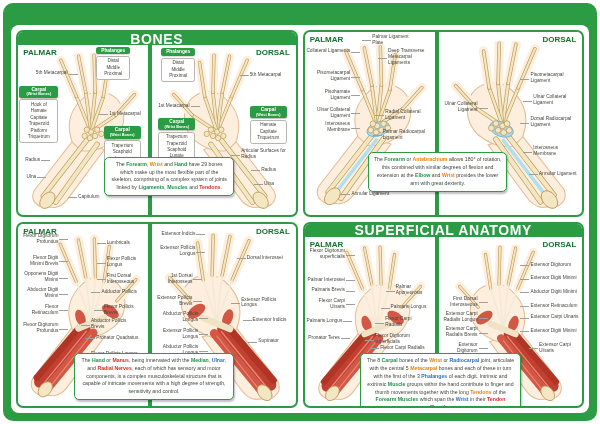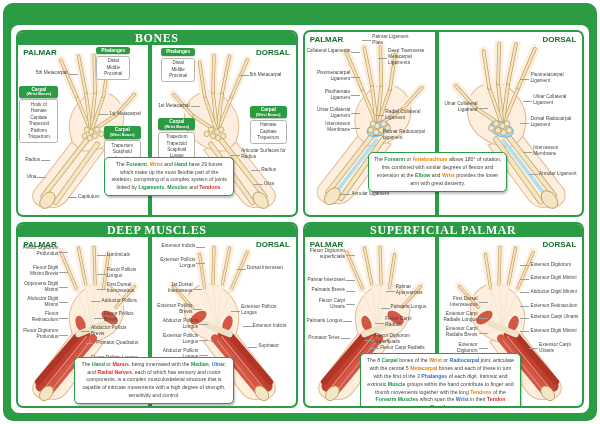--- a/index.html
+++ b/index.html
@@ -13,21 +13,21 @@
   .frame{position:absolute;inset:3px;background:var(--green);border-radius:10px;}
   .poster-title{position:absolute;top:3px;left:0;right:0;height:21px;
     display:flex;align-items:center;justify-content:center;
     color:#fff;font-size:15px;font-weight:bold;letter-spacing:.5px;}
   .inner{position:absolute;left:11px;right:11px;top:25px;bottom:11px;
     background:#fff;border-radius:8px;padding:5px;
     display:grid;grid-template-columns:1fr 1fr;grid-template-rows:1fr 1fr;gap:5px;}
   .quadrant{border:2px solid var(--green);border-radius:7px;overflow:hidden;
     display:flex;flex-direction:column;background:#fff;}
   .q-header{height:13px;background:var(--green);color:#fff;font-weight:bold;
-    font-size:12px;display:flex;align-items:center;justify-content:center;letter-spacing:.6px;font-family:Liberation Serif, serif;}
+    font-size:14px;display:flex;align-items:center;justify-content:center;letter-spacing:.6px;}
   .q-body{flex:1;position:relative;display:flex;}
   .panel{position:relative;overflow:hidden;}
   .panel.palmar{width:47%;padding-left:24px;}
   .panel.dorsal{flex:1;}
   .divider{width:4px;background:var(--green);}
   .side-label{position:absolute;top:3px;font-size:8px;font-weight:bold;
     color:var(--green-dk);z-index:2;}
   .side-label.left{left:4%;}
   .side-label.right{right:4%;}
   .arm{position:absolute;left:5%;top:5%;width:90%;height:93%;z-index:0;}
@@ -329,21 +329,20 @@
             <div class="lbl side-r" style="left: 64%; top: 22%; width: 34%;">Pisometacarpal Ligament</div>
             <div class="lbl side-r" style="left: 66%; top: 34%; width: 32%;">Ulnar Collateral Ligament</div>
             <div class="lbl side-r" style="left: 64%; top: 46%; width: 34%;">Dorsal Radiocarpal Ligament</div>
             <div class="lbl side-r" style="left: 66%; top: 62%; width: 32%;">Interosseus Membrane</div>
             <div class="lbl side-r" style="left: 70%; top: 76%; width: 28%;">Annular Ligament</div>
           </div>
           <div class="note" style="left: 23%; top: 66%; width: 50%;"><span class="c-d">The </span><span class="c-g">Forearm</span><span class="c-d"> or </span><span class="c-o">Antebrachium</span><span class="c-d"> allows 180° of rotation, this combined with similar degrees of flexion and extension at the </span><span class="c-g">Elbow</span><span class="c-d"> and </span><span class="c-o">Wrist</span><span class="c-d"> provides the lower arm with great dexterity.</span></div>
         </div>
       </section>
       <section class="quadrant">
-        <div class="q-header">DEEP MUSCLES</div>
         <div class="q-body">
           <div class="panel palmar">
             <span class="side-label left">PALMAR</span>
             <svg class="arm" viewBox="0 0 110 152" preserveAspectRatio="xMidYMid meet">
               <path d="M45,84 L7,133 Q3,143 13,148 L27,149 Q35,148 41,139 L75,93 Z" fill="#fdeede" stroke="#e5bd95" stroke-width="1"></path>
               <path d="M44,86 Q36,64 50,48 Q62,34 76,38 Q90,42 93,56 Q96,72 84,84 Q68,97 52,94 Z" fill="#fdeede" stroke="#e5bd95" stroke-width="1"></path>
               <line x1="48" y1="42" x2="33" y2="7" stroke="#fdeede" stroke-width="8.5" stroke-linecap="round"></line>
               <line x1="57" y1="38" x2="50" y2="3" stroke="#fdeede" stroke-width="8.5" stroke-linecap="round"></line>
               <line x1="66" y1="38" x2="65" y2="2" stroke="#fdeede" stroke-width="8.5" stroke-linecap="round"></line>
               <line x1="74" y1="42" x2="79" y2="9" stroke="#fdeede" stroke-width="8.5" stroke-linecap="round"></line>
@@ -433,21 +432,21 @@
             <div class="lbl side-l" style="left: 2%; top: 66%; width: 30%;">Abductor Pollicis Longus</div>
             <div class="lbl side-r" style="left: 66%; top: 17%; width: 32%;">Dorsal Interossei</div>
             <div class="lbl side-r" style="left: 62%; top: 40%; width: 36%;">Extensor Pollicis Longus</div>
             <div class="lbl side-r" style="left: 70%; top: 51%; width: 28%;">Extensor Indicis</div>
             <div class="lbl side-r" style="left: 74%; top: 63%; width: 24%;">Supinator</div>
           </div>
           <div class="note" style="left: 20%; top: 71%; width: 58%;"><span class="c-d">The </span><span class="c-g">Hand</span><span class="c-d"> or </span><span class="c-r">Manus</span><span class="c-d">, being innervated with the </span><span class="c-g">Median</span><span class="c-d">, </span><span class="c-b">Ulnar</span><span class="c-d">, and </span><span class="c-r">Radial Nerves</span><span class="c-d">, each of which has sensory and motor components, is a complex musculoskeletal structure that is capable of intricate movements with a high degree of strength, sensitivity and control.</span></div>
         </div>
       </section>
       <section class="quadrant">
-        <div class="q-header">SUPERFICIAL PALMAR</div>
+        <div class="q-header">SUPERFICIAL ANATOMY</div>
         <div class="q-body">
           <div class="panel palmar">
             <span class="side-label left">PALMAR</span>
             <svg class="arm" viewBox="0 0 110 152" preserveAspectRatio="xMidYMid meet">
               <path d="M45,84 L7,133 Q3,143 13,148 L27,149 Q35,148 41,139 L75,93 Z" fill="#fdeede" stroke="#e5bd95" stroke-width="1"></path>
               <path d="M44,86 Q36,64 50,48 Q62,34 76,38 Q90,42 93,56 Q96,72 84,84 Q68,97 52,94 Z" fill="#fdeede" stroke="#e5bd95" stroke-width="1"></path>
               <line x1="48" y1="42" x2="33" y2="7" stroke="#fdeede" stroke-width="8.5" stroke-linecap="round"></line>
               <line x1="57" y1="38" x2="50" y2="3" stroke="#fdeede" stroke-width="8.5" stroke-linecap="round"></line>
               <line x1="66" y1="38" x2="65" y2="2" stroke="#fdeede" stroke-width="8.5" stroke-linecap="round"></line>
               <line x1="74" y1="42" x2="79" y2="9" stroke="#fdeede" stroke-width="8.5" stroke-linecap="round"></line>

